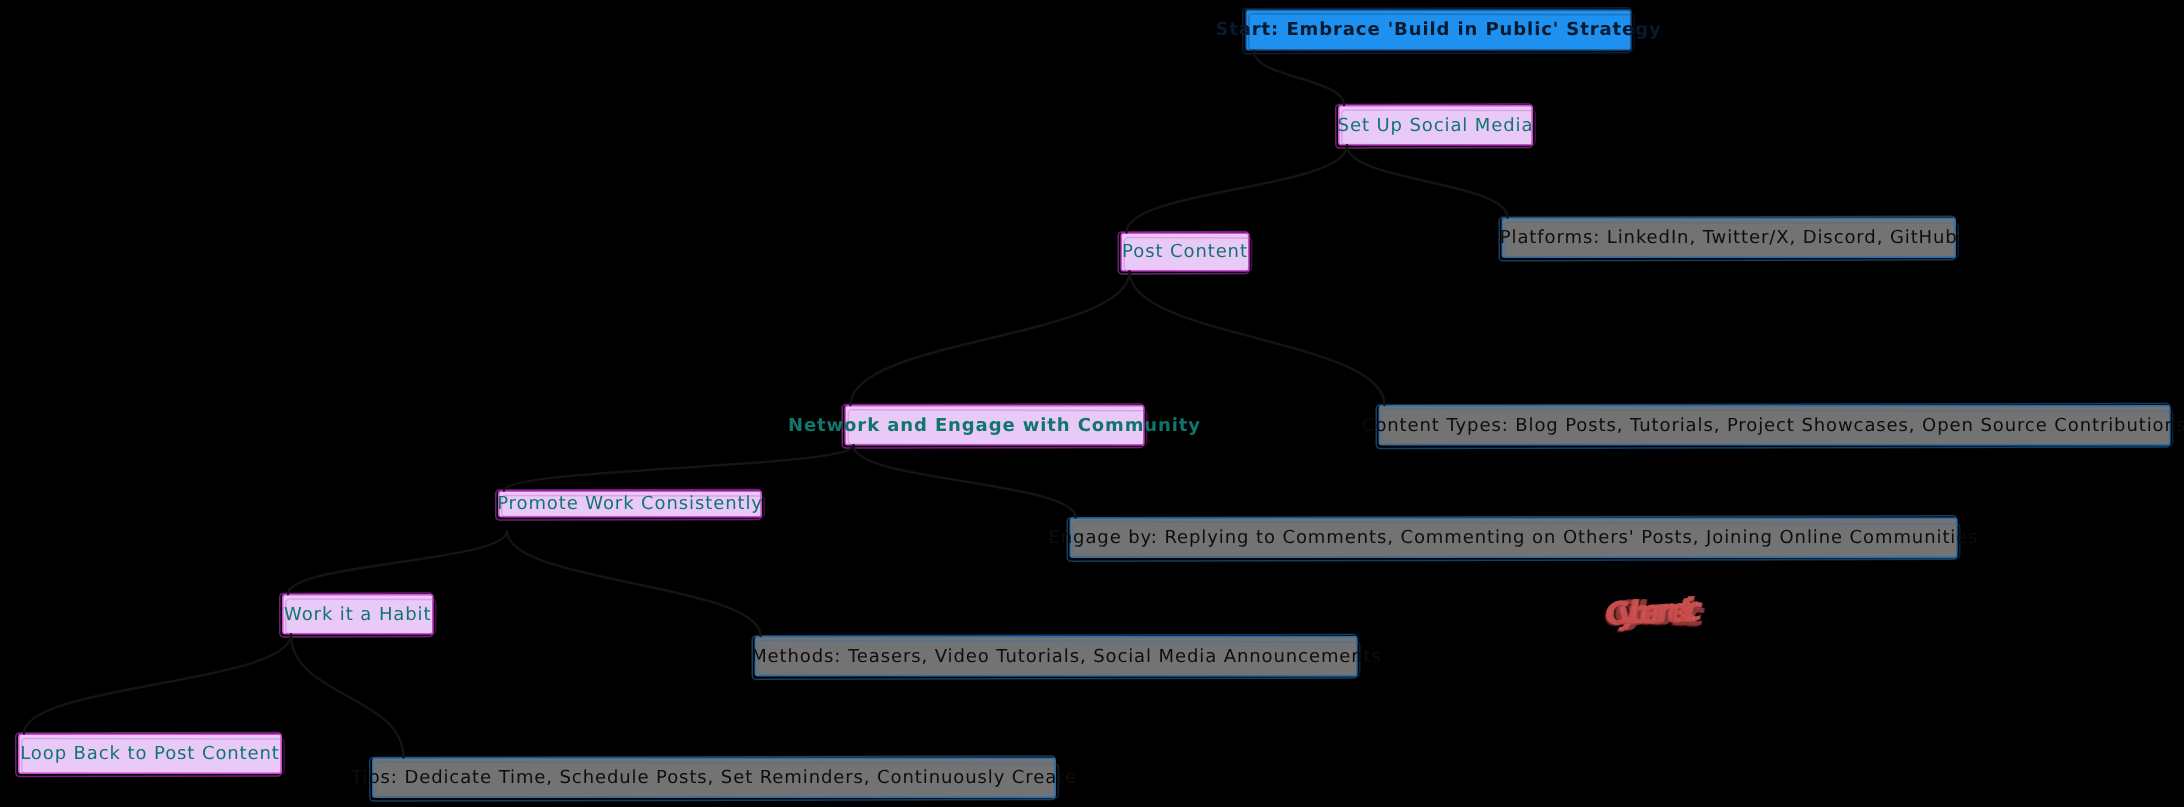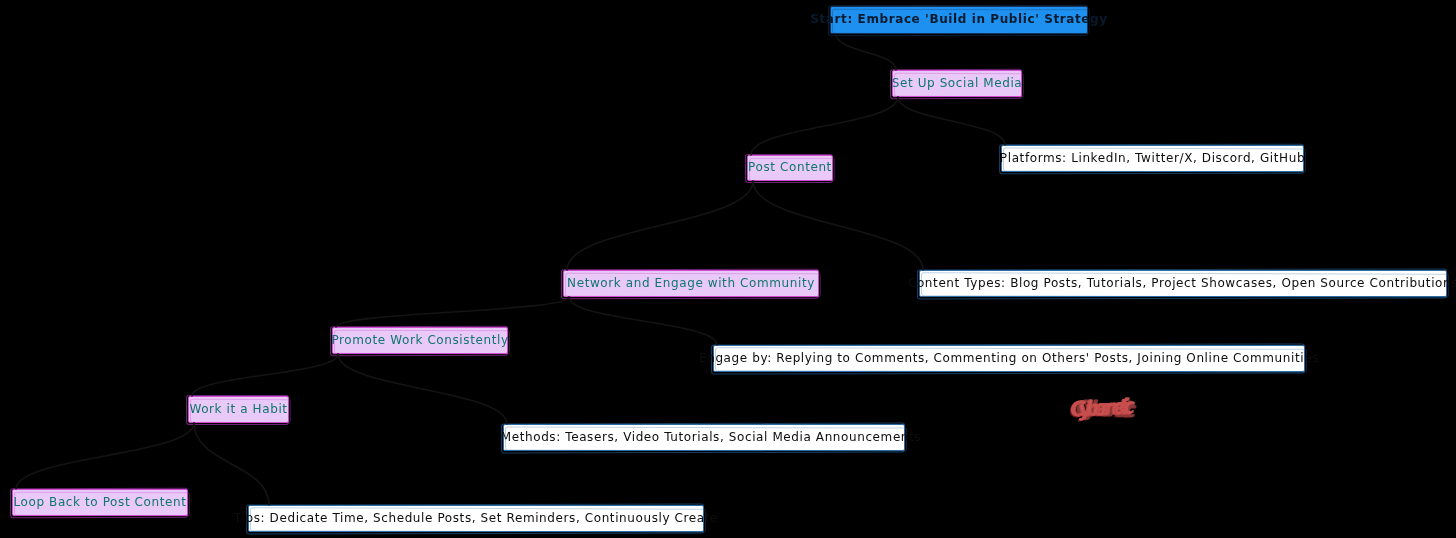--- a/index.html
+++ b/index.html
@@ -80,21 +80,21 @@
   .n-start .label { color: #081a2e; font-weight: 600; }
 
   .n-purple {
     background: #e9c9f7;
     border-color: #d14fd1;
     color: #c83fd0;
   }
   .n-purple .label { color: #0f766e; }
 
   .n-blue {
-    background: #ffffff;
+    background: #737373;
     border-color: #2b6ea8;
     color: #2b6ea8;
     justify-content: center;
   }
   .n-blue .label { color: #0d0d0d; }
 
   
   .edges {
     position: absolute;
     left: 0; top: 0;
@@ -156,27 +156,27 @@
       </div>
       <div class="node n-blue" style="left: 1001px; top: 145px; width: 303px; height: 27px;">
         <span class="label">Platforms: LinkedIn, Twitter/X, Discord, GitHub</span>
       </div>
       <div class="node n-purple" style="left: 747px; top: 155px; width: 86px; height: 26px;">
         <span class="label">Post Content</span>
       </div>
       <div class="node n-blue" style="left: 919px; top: 270px; width: 528px; height: 27px;">
         <span class="label">Content Types: Blog Posts, Tutorials, Project Showcases, Open Source Contributions</span>
       </div>
-      <div class="node n-purple" style="left: 563px; top: 270px; width: 256px; height: 27px;">
+      <div class="node n-purple" style="left: 563px; top: 270px; width: 200px; height: 27px; font-weight: bold;">
         <span class="label">Network and Engage with Community</span>
       </div>
       <div class="node n-blue" style="left: 713px; top: 345px; width: 592px; height: 27px;">
         <span class="label">Engage by: Replying to Comments, Commenting on Others' Posts, Joining Online Communities</span>
       </div>
-      <div class="node n-purple" style="left: 332px; top: 327px; width: 176px; height: 27px;">
+      <div class="node n-purple" style="left: 332px; top: 327px; width: 176px; height: 18px;">
         <span class="label">Promote Work Consistently</span>
       </div>
       <div class="node n-blue" style="left: 503px; top: 424px; width: 402px; height: 27px; padding-left: 14px;">
         <span class="label">Methods: Teasers, Video Tutorials, Social Media Announcements</span>
       </div>
       <div class="node n-purple" style="left: 188px; top: 396px; width: 101px; height: 27px;">
         <span class="label">Work it a Habit</span>
       </div>
       <div class="node n-blue" style="left: 248px; top: 505px; width: 456px; height: 27px;">
         <span class="label">Tips: Dedicate Time, Schedule Posts, Set Reminders, Continuously Create</span>

